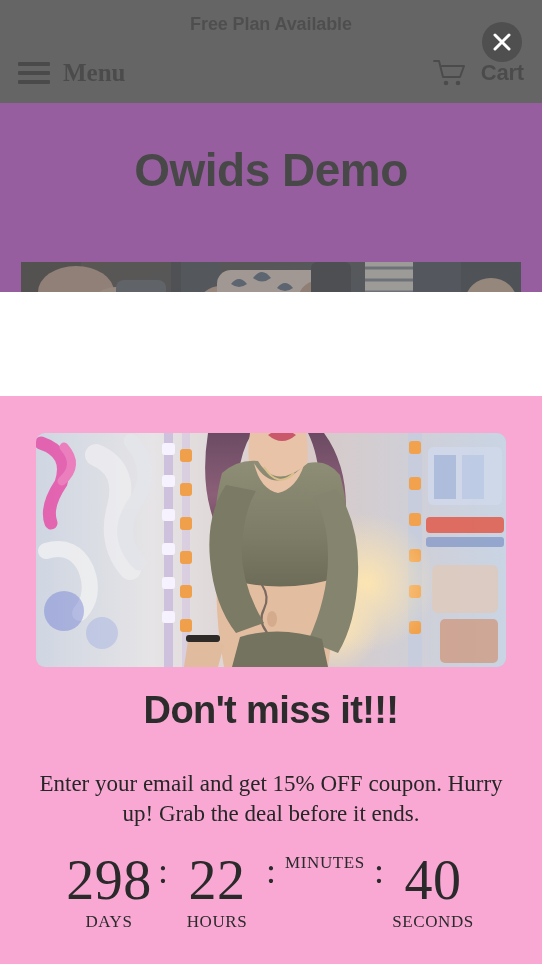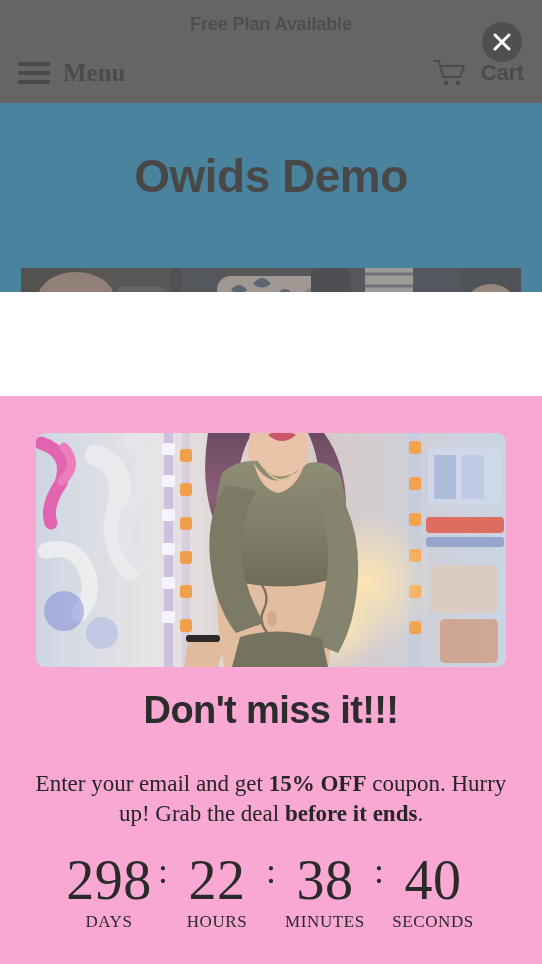--- a/index.html
+++ b/index.html
@@ -48,22 +48,22 @@
   }
   .nav-right{ display:flex; align-items:center; gap:14px; }
   .cart-icon{ width:34px; height:30px; display:block; }
   .cart-label{
     font-size:22px; font-weight:bold; color:#141414;
     letter-spacing:-0.2px;
   }
 
   
   .hero{
-    position:absolute; left:0; top:99px; width:542px; height:293px;
-    background:#0ea5e9;
+    position:absolute; left:0; top:93px; width:542px; height:293px;
+    background:#d946ef;
   }
   .hero-title{
     position:absolute; left:0; right:0; top:50px;
     text-align:center;
     font-size:46px; font-weight:bold; color:#0d0d0d;
     letter-spacing:-0.5px;
   }
   
   .hero-photo{
     position:absolute; left:21px; top:169px; width:500px; height:127px;
@@ -108,21 +108,21 @@
     text-align:center;
     font-size:38px; font-weight:bold; color:#2c2c2c;
     letter-spacing:-0.6px;
   }
   .modal-sub{
     position:absolute; left:30px; right:30px; top:373px;
     text-align:center;
     font-family:"Liberation Serif", serif;
     font-size:23px; line-height:1.32; color:#262626;
   }
-  .modal-sub b{ font-weight:bold; }
+  .modal-sub b{ font-weight:normal; }
 
   .countdown{
     position:absolute; left:0; right:0; top:455px;
     display:flex; align-items:flex-start; justify-content:center;
     font-family:"Liberation Serif", serif;
     color:#2a2a2a;
   }
   .cd-unit{ text-align:center; min-width:86px; }
   .cd-value{ font-size:56px; line-height:1.05; letter-spacing:0.5px; }
   .cd-label{ font-size:17px; letter-spacing:0.6px; margin-top:2px; }
@@ -364,21 +364,20 @@
       <div class="cd-value">298</div>
       <div class="cd-label">DAYS</div>
     </div>
     <div class="cd-sep">:</div>
     <div class="cd-unit">
       <div class="cd-value">22</div>
       <div class="cd-label">HOURS</div>
     </div>
     <div class="cd-sep">:</div>
     <div class="cd-unit">
-      <div class="cd-value">38</div>
       <div class="cd-label">MINUTES</div>
     </div>
     <div class="cd-sep">:</div>
     <div class="cd-unit">
       <div class="cd-value">40</div>
       <div class="cd-label">SECONDS</div>
     </div>
   </div>
 </div>
 

